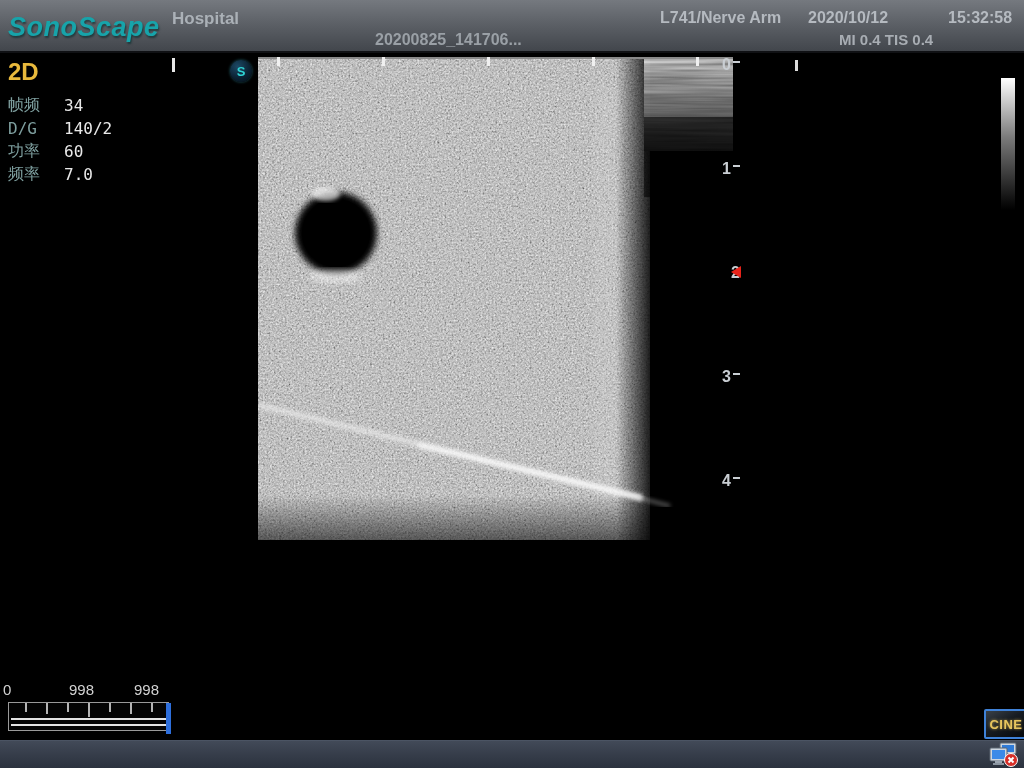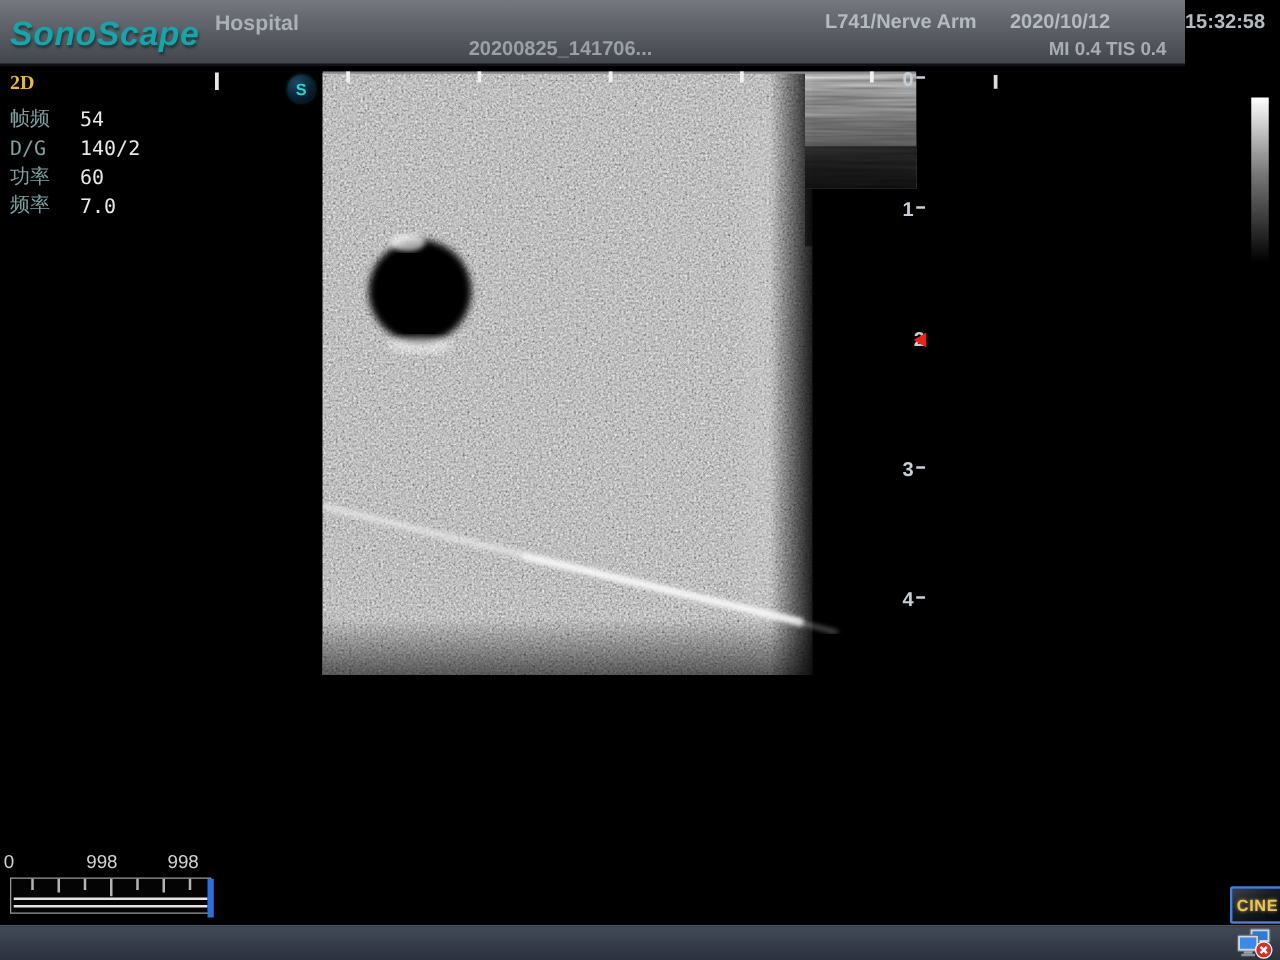--- a/index.html
+++ b/index.html
@@ -1,37 +1,37 @@
 <!DOCTYPE html>
 <html><head>
 <meta charset="utf-8">
 <style>
   * { margin:0; padding:0; box-sizing:border-box; }
   html,body { width:1024px; height:768px; background:#000; overflow:hidden;
               font-family:"Liberation Sans", sans-serif; position:relative; }
 
   
-  .topbar { position:absolute; left:0; top:0; width:948px; height:53px;
+  .topbar { position:absolute; left:0; top:0; width:1024px; height:53px;
             background:linear-gradient(#75797f 0%, #5d6167 45%, #42464c 100%);
             border-bottom:2px solid #101114; }
   .brand { position:absolute; left:8px; top:12px; font-size:27px; font-weight:bold;
            font-style:italic; color:#17a4aa; letter-spacing:0.5px;
            text-shadow:1px 2px 2px rgba(0,40,40,.6); }
   .hospital { position:absolute; left:172px; top:9px; font-size:17px; font-weight:bold; color:#abb1b7; }
   .preset { position:absolute; left:660px; top:9px; font-size:16px; font-weight:bold; color:#b5bac0; }
   .date   { position:absolute; left:808px; top:9px; font-size:16px; font-weight:bold; color:#b5bac0; }
   .time   { position:absolute; left:948px; top:9px; font-size:16px; font-weight:bold; color:#b5bac0; }
   .filename { position:absolute; left:375px; top:31px; font-size:16px; font-weight:bold; color:#9aa0a6; }
   .mitis    { position:absolute; left:839px; top:31px; font-size:15px; font-weight:bold; color:#a8adb3; }
 
   
   .left-panel { position:absolute; left:8px; top:58px; width:150px;
                 font-family:"DejaVu Sans Mono", monospace; }
-  .mode { font-size:16px; font-weight:bold; color:#e8b93c; margin-bottom:8px;
-          font-family:Liberation Serif, serif; }
+  .mode { font-size:24px; font-weight:bold; color:#e8b93c; margin-bottom:8px;
+          font-family:Liberation Sans, sans-serif; }
   .param-row { display:flex; height:23px; align-items:center; font-size:16px; }
   .p-label { width:56px; color:#7fa0a0; }
   .p-value { color:#e9e9e9; }
 
   .tgc-tick { position:absolute; left:172px; top:58px; width:3px; height:14px; background:#e8e8e8; }
   .frame-tick { position:absolute; left:795px; top:60px; width:3px; height:11px; background:#dcdcdc; }
 
   .s-marker { position:absolute; left:230px; top:60px; width:22px; height:22px; border-radius:50%;
               background:radial-gradient(circle at 35% 30%, #1d4a66 0%, #0b2233 55%, #050d16 100%);
               display:flex; align-items:center; justify-content:center;
@@ -87,21 +87,21 @@
   <div class="date">2020/10/12</div>
   <div class="time">15:32:58</div>
   <div class="filename">20200825_141706...</div>
   <div class="mitis">MI 0.4 TIS 0.4</div>
 </div>
 
 <div class="left-panel">
   <div class="mode">2D</div>
   <div class="param-row">
     <span class="p-label">帧频</span>
-    <span class="p-value">54</span>
+    <span class="p-value">34</span>
   </div>
   <div class="param-row">
     <span class="p-label">D/G</span>
     <span class="p-value">140/2</span>
   </div>
   <div class="param-row">
     <span class="p-label">功率</span>
     <span class="p-value">60</span>
   </div>
   <div class="param-row">

